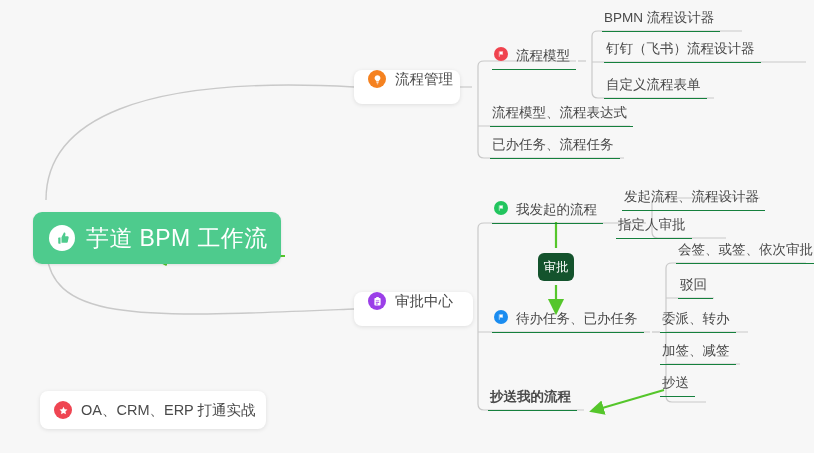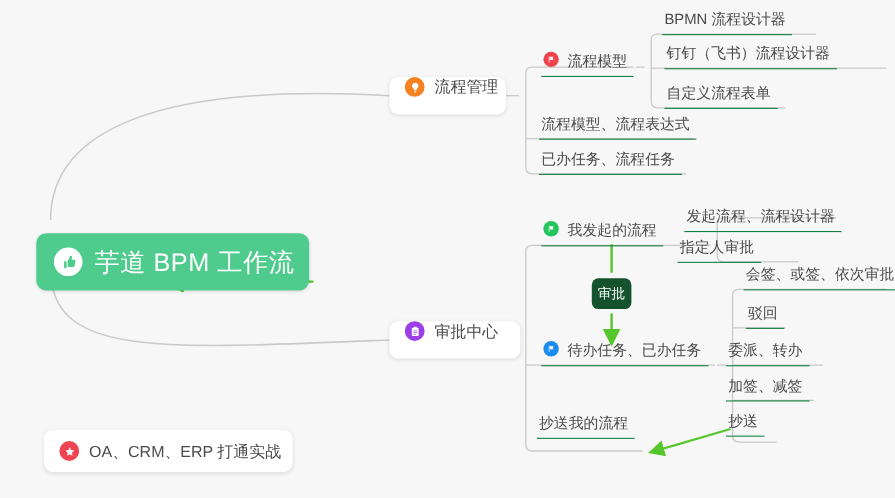--- a/index.html
+++ b/index.html
@@ -271,21 +271,21 @@
   <div class="topic with-icon" style="left:492px; top:307px;">
     <span class="icon-circle ic-sm" style="background:#1a8cf0; margin-bottom:3px;">
       <svg width="8" height="8" viewBox="0 0 24 24" aria-hidden="true">
         <rect x="5.6" y="3.6" width="1.9" height="17" rx="0.9" fill="#ffffff"></rect>
         <path d="M8.4 4.6h9.3c.7 0 1.1.8.66 1.35L16 9.1l2.36 3.15c.44.56.04 1.35-.66 1.35H8.4V4.6z" fill="#ffffff"></path>
       </svg>
     </span>
     <span class="topic-text">待办任务、已办任务</span>
   </div>
 
-  <div class="topic" style="left:488px; top:373px;">
+  <div class="topic" style="left:488px; top:385px;font-weight:bold;">
     <span class="topic-text">抄送我的流程</span>
   </div>
 
   <div class="topic" style="left:622px; top:185px;">
     <span class="topic-text">发起流程、流程设计器</span>
   </div>
 
   <div class="topic" style="left:616px; top:213px;">
     <span class="topic-text">指定人审批</span>
   </div>

